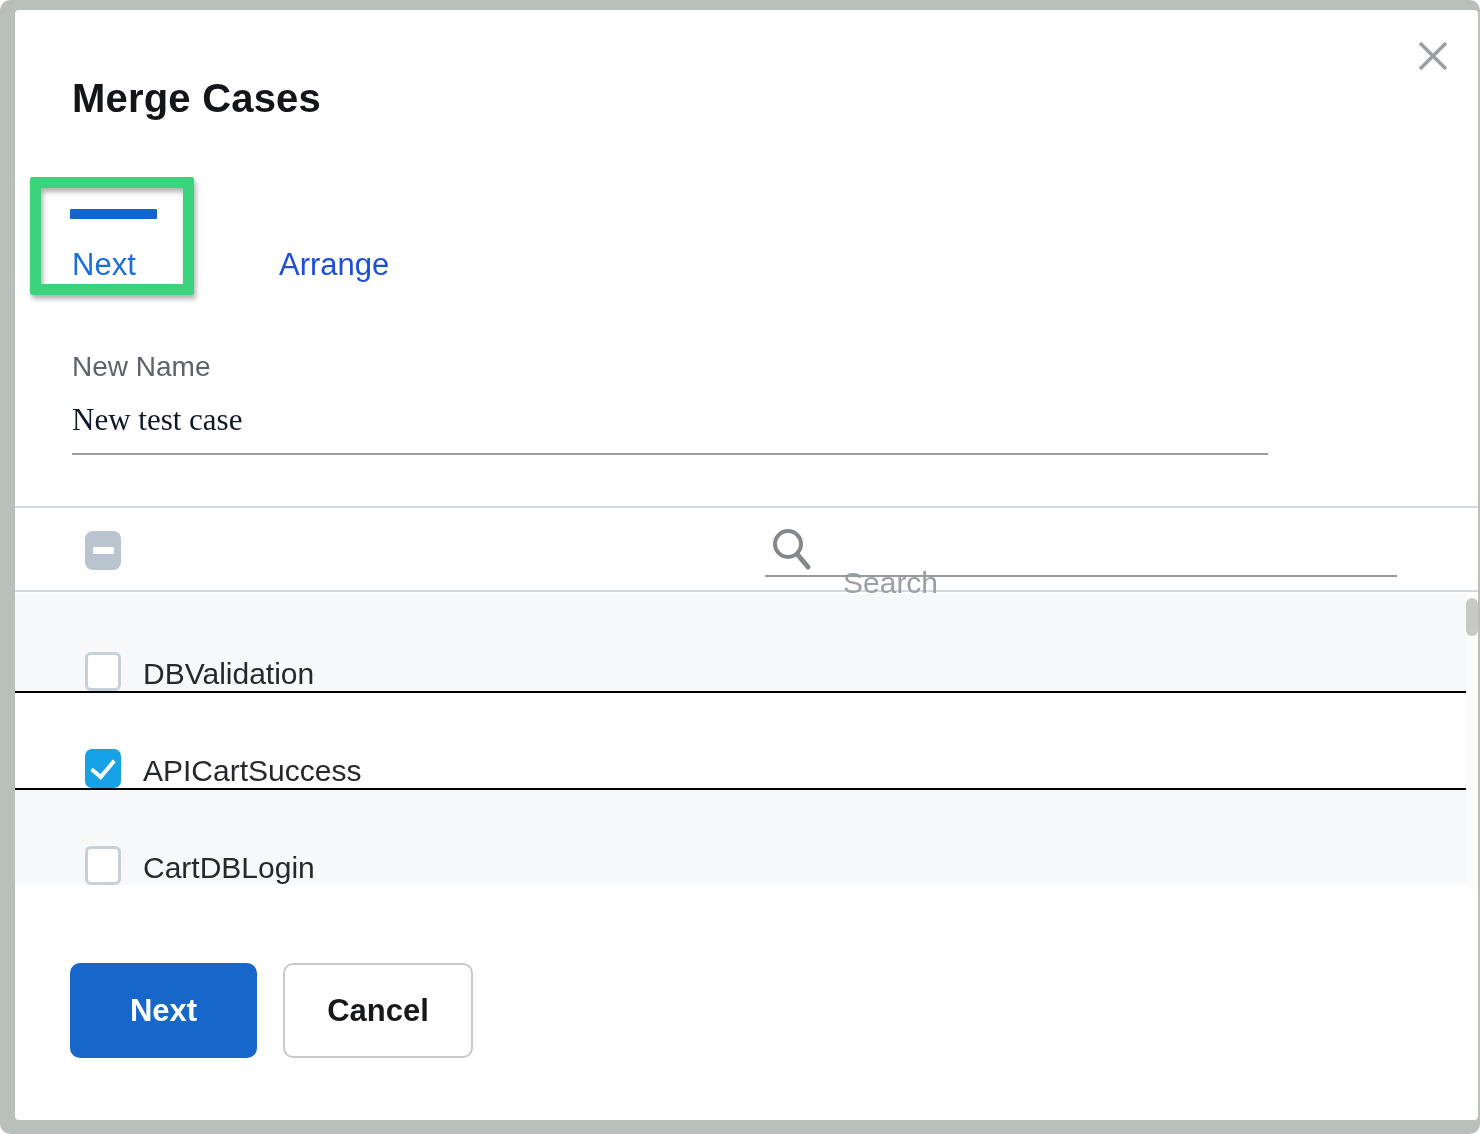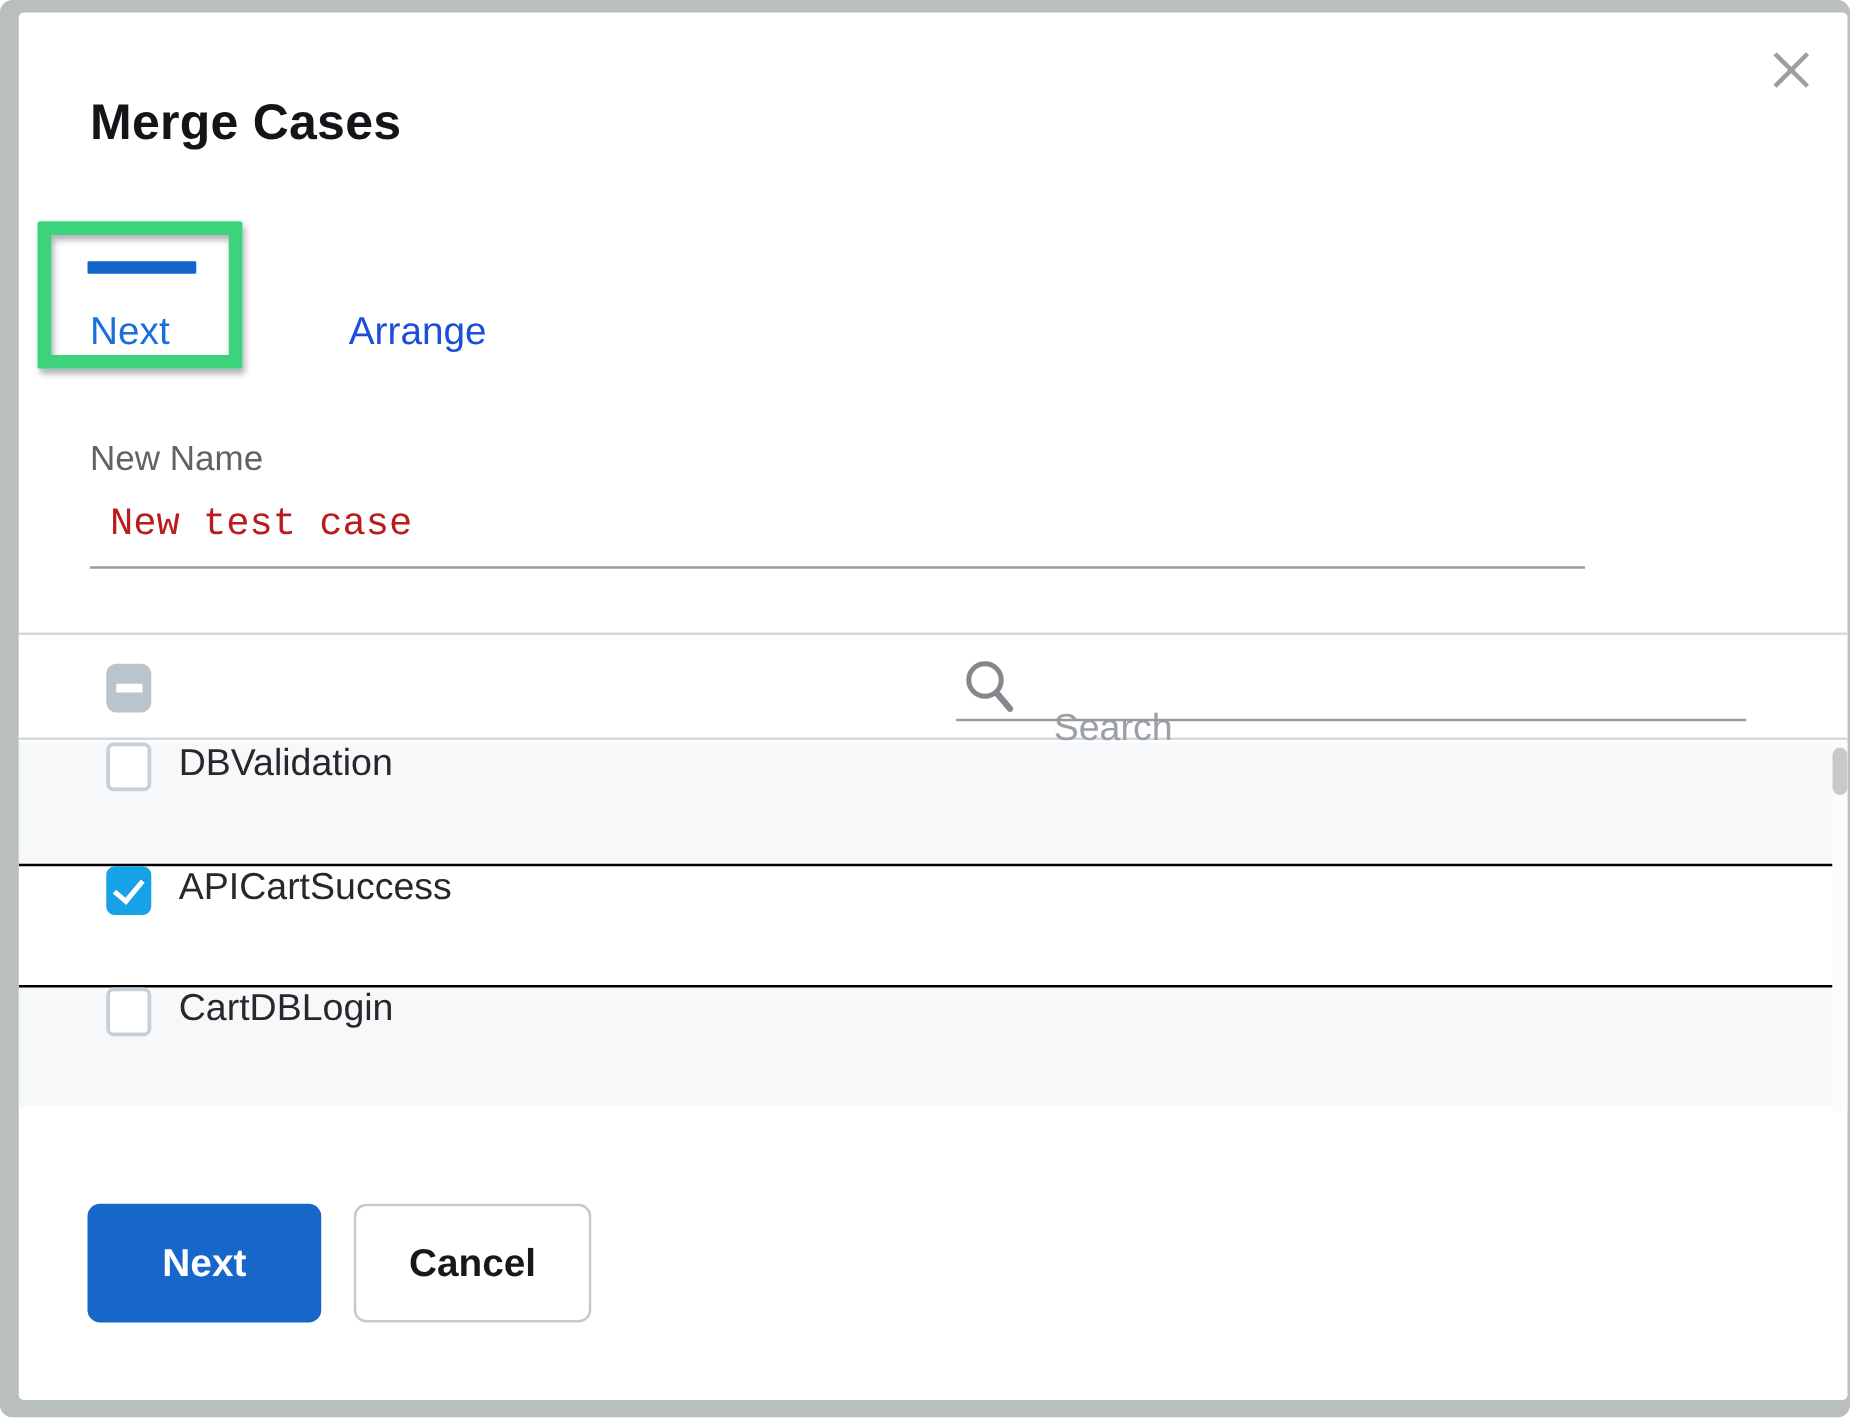--- a/index.html
+++ b/index.html
@@ -60,23 +60,23 @@
   }
 
   
   .name-label {
     position:absolute; left:57px; top:341px;
     font-size:28px; color:#5f6368;
   }
   .name-input {
     position:absolute; left:57px; top:392px;
     width:1196px;
-    font-family:Liberation Mono, monospace;
-    font-size:31px; color:#b91c1c;
-    border:none; outline:none; background:transparent;margin-left:16px;
+    font-family:Liberation Serif, serif;
+    font-size:31px; color:#0f172a;
+    border:none; outline:none; background:transparent;
   }
   .name-underline {
     position:absolute; left:57px; top:443px;
     width:1196px; height:2px; background:#9a9da0;
   }
 
   
   .toolbar {
     position:absolute; left:0; top:496px;
     width:1463px; height:86px;
@@ -112,21 +112,21 @@
     width:632px; height:2px; background:#97999c;
   }
 
   
   .case-list {
     position:absolute; left:0; top:584px;
     width:1451px;
   }
   .case-row {
     height:97px;
-    display:flex; align-items:flex-start;
+    display:flex; align-items:flex-end;
     padding-left:70px;
     cursor:pointer;
   }
   .case-row.alt { background:#f7f8f9; }
   .case-row + .case-row { border-top:2px solid #000000; }
   .case-label {
     margin-left:22px;
     font-size:30px; color:#26282b;
   }
   .checkbox {

